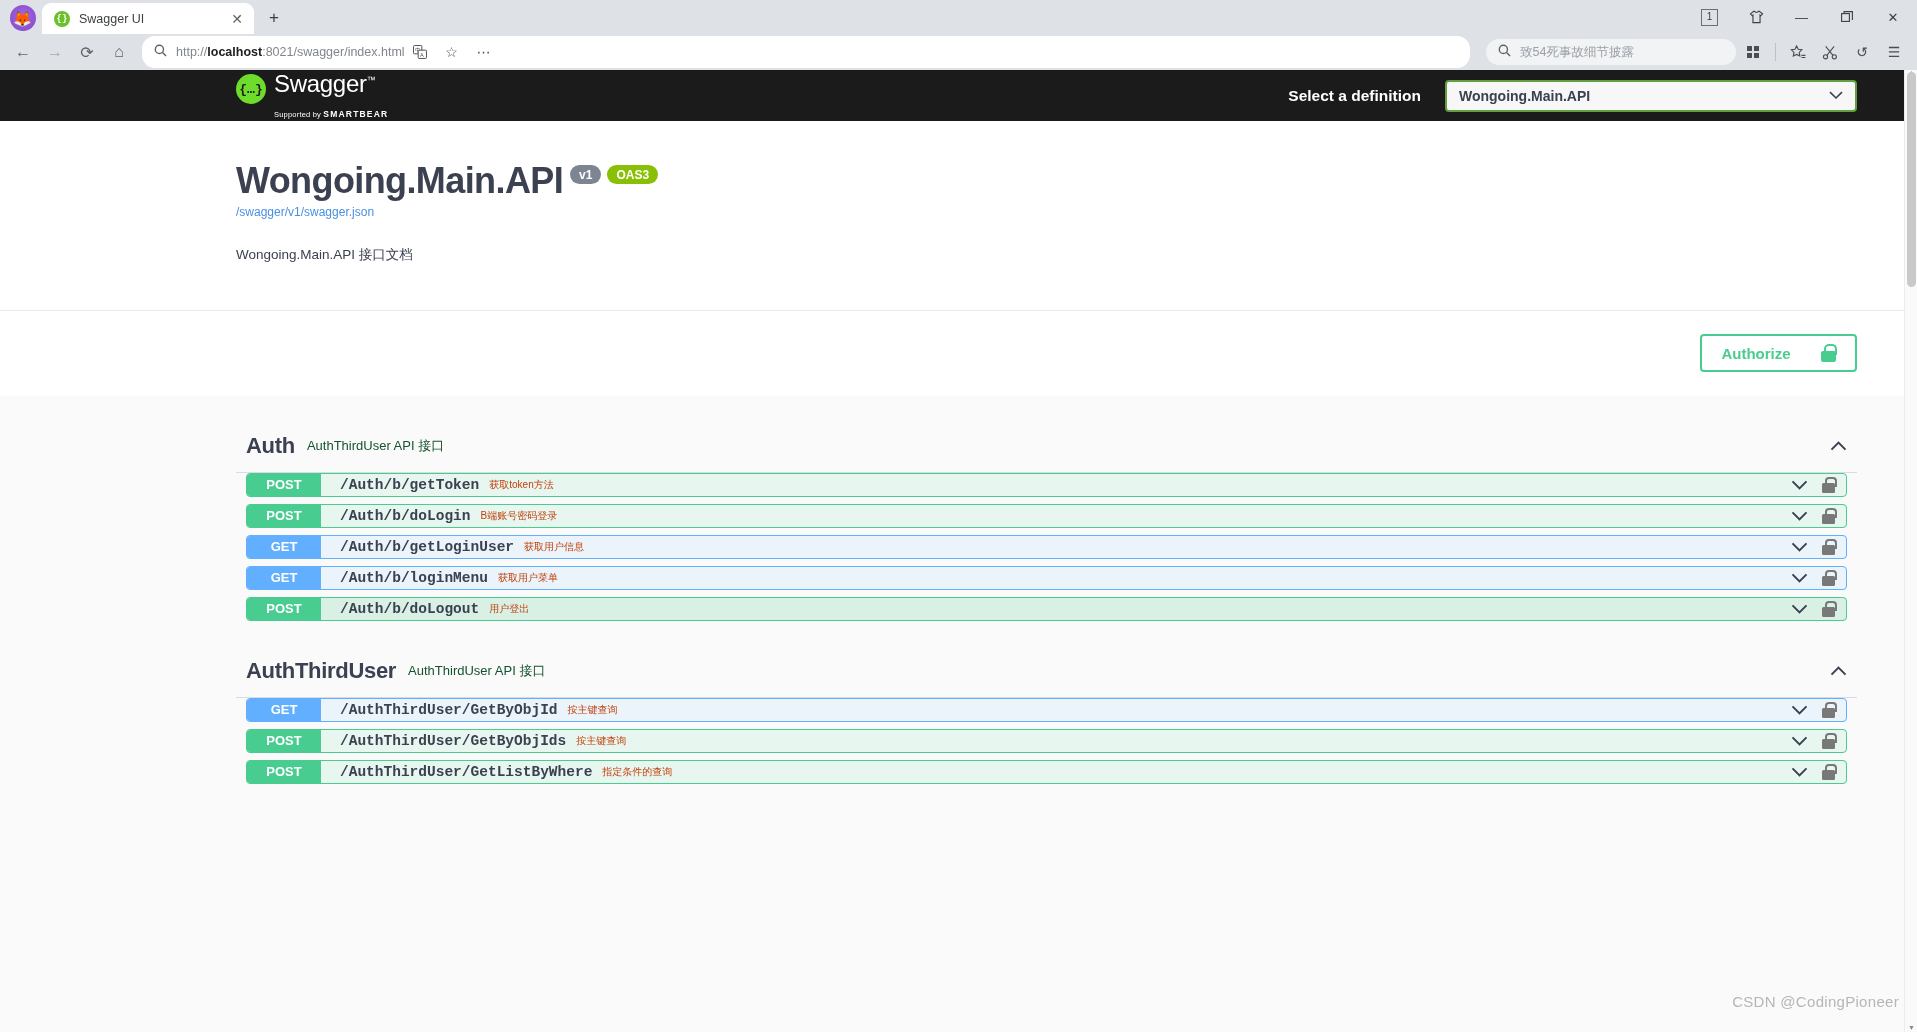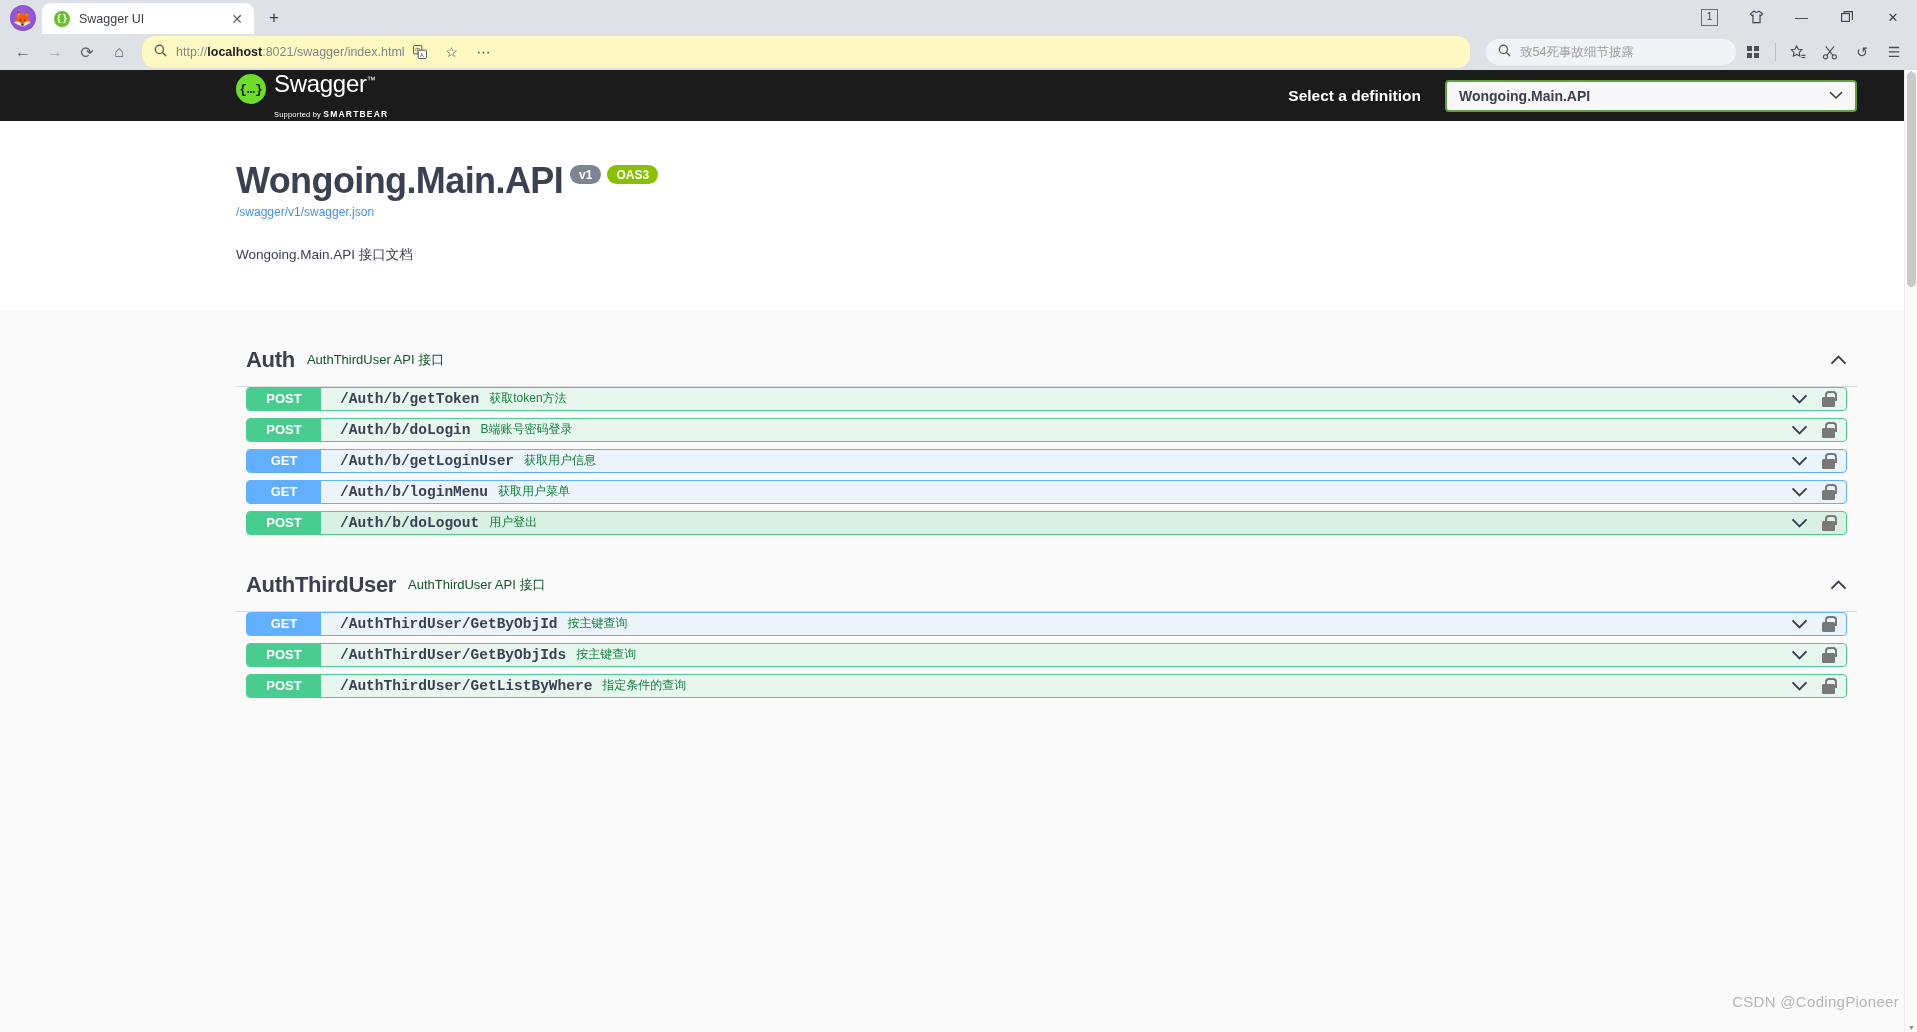--- a/index.html
+++ b/index.html
@@ -69,21 +69,21 @@
   .toolbar {
     height: 36px; background: #dee1e6; display: flex; align-items: center;
     padding: 0 8px; gap: 2px;
   }
   .nav-btn {
     width: 30px; height: 30px; display: flex; align-items: center;
     justify-content: center; color: #5f6368; font-size: 16px; border-radius: 50%;
   }
   .nav-btn.dim { color: #a8abaf; }
   .omnibox {
-    flex: 1; height: 26px; background: #fef9c3; border-radius: 13px;
+    flex: 1; height: 26px; background: #ffffff; border-radius: 13px;
     display: flex; align-items: center; padding: 16px 12px; margin: 0 6px;
     min-width: 0;
   }
   .omnibox .mag { color: #5f6368; font-size: 12px; margin-right: 9px; flex:0 0 auto;}
   .url { font-size: 12.5px; color: #80868b; white-space: nowrap; overflow:hidden;}
   .url b { color: #202124; font-weight: 700; }
   .omni-right { display: flex; align-items: center; gap: 2px; flex: 0 0 auto; }
   .searchbox {
     width: 250px; height: 26px; background: #f1f3f4; border-radius: 13px;
     display: flex; align-items: center; padding: 0 12px; margin-left: 8px;
@@ -195,21 +195,21 @@
     width: 74px; height: 100%; display: flex; align-items: center;
     justify-content: center; color: #fff; font-size: 13px; font-weight: 700;
     font-family: "Liberation Sans", sans-serif; flex: 0 0 auto;
   }
   .op-row.post .verb { background: #49cc90; }
   .op-row.get  .verb { background: #61affe; }
   .op-path {
     font-family: "Liberation Mono", monospace; font-size: 14.5px;
     font-weight: 700; color: #3b4151; margin-left: 19px; white-space: nowrap;
   }
-  .op-desc { font-size: 12px; color: #15803d; margin-left: 10px; white-space: nowrap;}
+  .op-desc { font-size: 10px; color: #c2410c; margin-left: 10px; white-space: nowrap;}
   .op-right { margin-left: auto; display: flex; align-items: center; gap: 14px; padding-right: 11px;}
   .chev-dn { color: #3b4151; font-size: 0; line-height: 0; }
   .lock-sm { width: 13px; height: 16px; position: relative; }
   .lock-sm::before {
     content:""; position:absolute; left:2.5px; top:0; width:8px; height:8px;
     border: 2px solid #787878; border-bottom: none; border-radius: 4px 4px 0 0;
   }
   .lock-sm::after {
     content:""; position:absolute; left:0; top:6px; width:13px; height:10px;
     background:#787878; border-radius: 1.5px;
@@ -357,20 +357,26 @@
     <div class="info-block">
       <div class="api-title-row">
         <span class="api-title">Wongoing.Main.API</span>
         <span class="badge-v">v1</span>
         <span class="badge-oas">OAS3</span>
       </div>
       <a class="api-url" href="#">/swagger/v1/swagger.json</a>
       <div class="api-desc">Wongoing.Main.API 接口文档</div>
     </div>
 
+    <div class="auth-wrap">
+      <div class="authorize-btn">
+        <span>Authorize</span>
+        <span class="lock-closed"></span>
+      </div>
+    </div>
 
     <div class="sections">
         <div class="section-head">
           <span class="section-title">Auth</span>
           <span class="section-sub">AuthThirdUser API 接口</span>
           <span class="section-arrow"><svg width="17" height="10" viewBox="0 0 17 10" fill="none" stroke="#3b4151" stroke-width="2">
               <path d="M1.5 8.6 L8.5 1.6 L15.5 8.6"></path>
             </svg></span>
         </div>
         <div class="op-row post">

